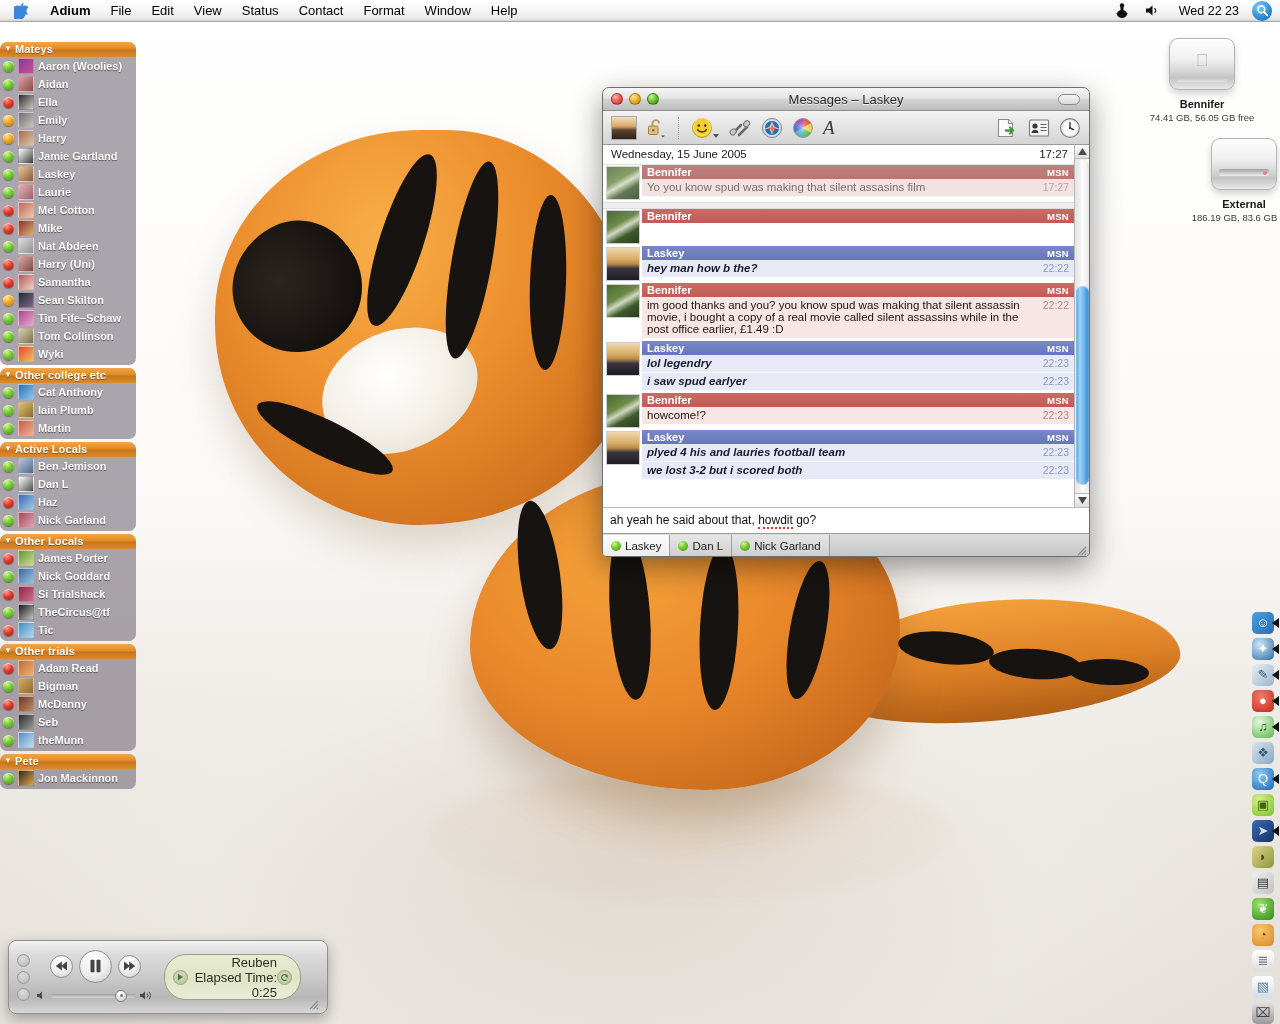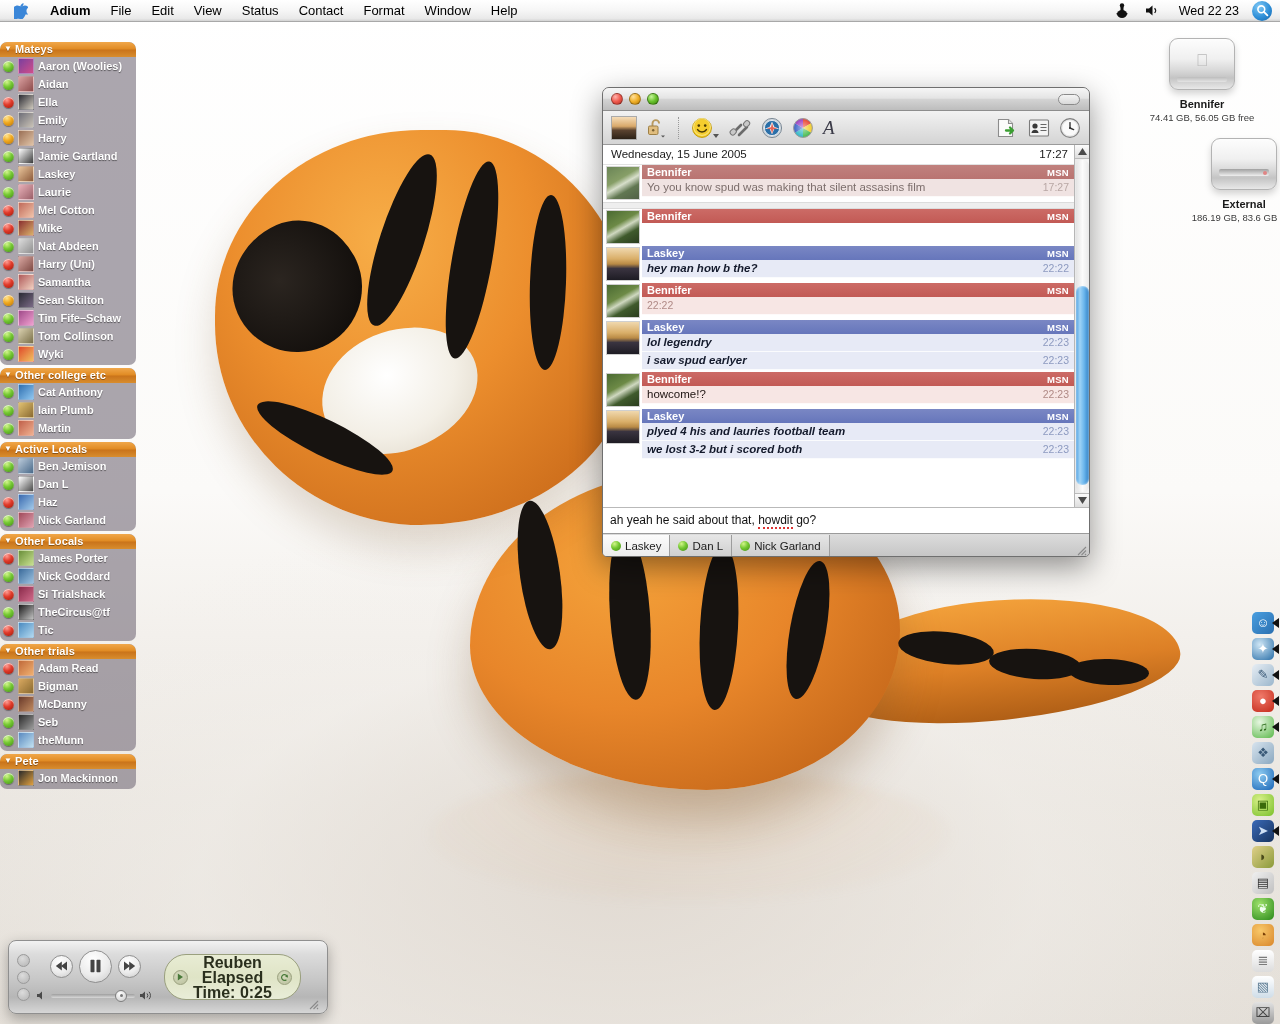--- a/index.html
+++ b/index.html
@@ -312,21 +312,21 @@
   #it-knob { position: absolute; right: 8px; top: -4px; width: 12px; height: 12px; border-radius: 50%;
     background: radial-gradient(circle at 40% 30%, #fff, #c8c8c8); border: 1px solid #7e7e7e;
     display:flex; align-items:center; justify-content:center; }
   #it-knob i { width: 3px; height: 3px; border-radius: 50%; background: #777; display:block; }
   #it-display {
     flex: 1; margin-left: 10px; height: 46px;
     background: linear-gradient(to bottom, #e8ecd4 0%, #dfe4c6 50%, #e9edd8 100%);
     border: 1px solid #9aa07e; border-radius: 22px;
     display: flex; align-items: center; justify-content: space-between; padding: 0 8px;
   }
-  #it-text { flex: 1; text-align: center; font-size: 16px; color: #2a2f1d; line-height: 15px; font-weight: bold; }
+  #it-text { flex: 1; text-align: right; font-size: 13px; color: #2a2f1d; line-height: 15px; }
   .it-round { width: 15px; height: 15px; border-radius: 50%;
     background: radial-gradient(circle at 40% 32%, #d8dcc0, #b9bf9c); border: 1px solid #9aa07e;
     display:flex; align-items:center; justify-content:center; font-size: 8px; color: #4a4f33; }
   #it-grip { margin-left: 6px; width: 12px; height: 12px; align-self: flex-end; }
 </style>
 </head>
 <body>
 
 <div id="desktop">
   <div id="toy-refl" class="toy"></div>
@@ -604,20 +604,21 @@
     </div>
   </div>
 
 <div id="chatwin">
   <div id="chat-titlebar">
     <div class="tl-buttons">
       <div class="tl-btn tl-close"></div>
       <div class="tl-btn tl-min"></div>
       <div class="tl-btn tl-max"></div>
     </div>
+    <div id="chat-title">Messages – Laskey</div>
     <div id="tb-pill"></div>
   </div>
 
   <div id="chat-toolbar">
     <div class="tbtn">
         <div id="tb-avatar"></div>
       </div>
     <div class="tbtn">
       <svg width="20" height="22" viewBox="0 0 20 22">
         <path d="M6.5 9V6.4a3.3 3.3 0 016.6 0" fill="none" stroke="#b99a5e" stroke-width="1.9"></path>
@@ -757,20 +758,21 @@
             </div>
           </div>
           <div class="msgblock">
             <div class="msg-avatar" style="background: linear-gradient(150deg, rgb(74, 106, 50) 0%, rgb(109, 138, 70) 38%, rgb(207, 216, 192) 52%, rgb(63, 90, 44) 70%, rgb(43, 61, 30) 100%);"></div>
             <div class="msg-body">
               <div class="namebar nb-them">
                 <span>Bennifer</span>
                 <span class="proto">MSN</span>
               </div>
               <div class="line line-them">
+                <span class="txt">im good thanks and you? you know spud was making that silent assassin movie, i bought a copy of a real movie called silent assassins while in the post office earlier, £1.49 :D</span>
                 <span class="tm">22:22</span>
               </div>
             </div>
           </div>
           <div class="msgblock">
             <div class="msg-avatar" style="background: linear-gradient(rgb(240, 216, 174) 0%, rgb(217, 174, 104) 34%, rgb(185, 138, 69) 50%, rgb(58, 52, 64) 64%, rgb(30, 28, 36) 100%);"></div>
             <div class="msg-body">
               <div class="namebar nb-me">
                 <span>Laskey</span>
                 <span class="proto">MSN</span>

